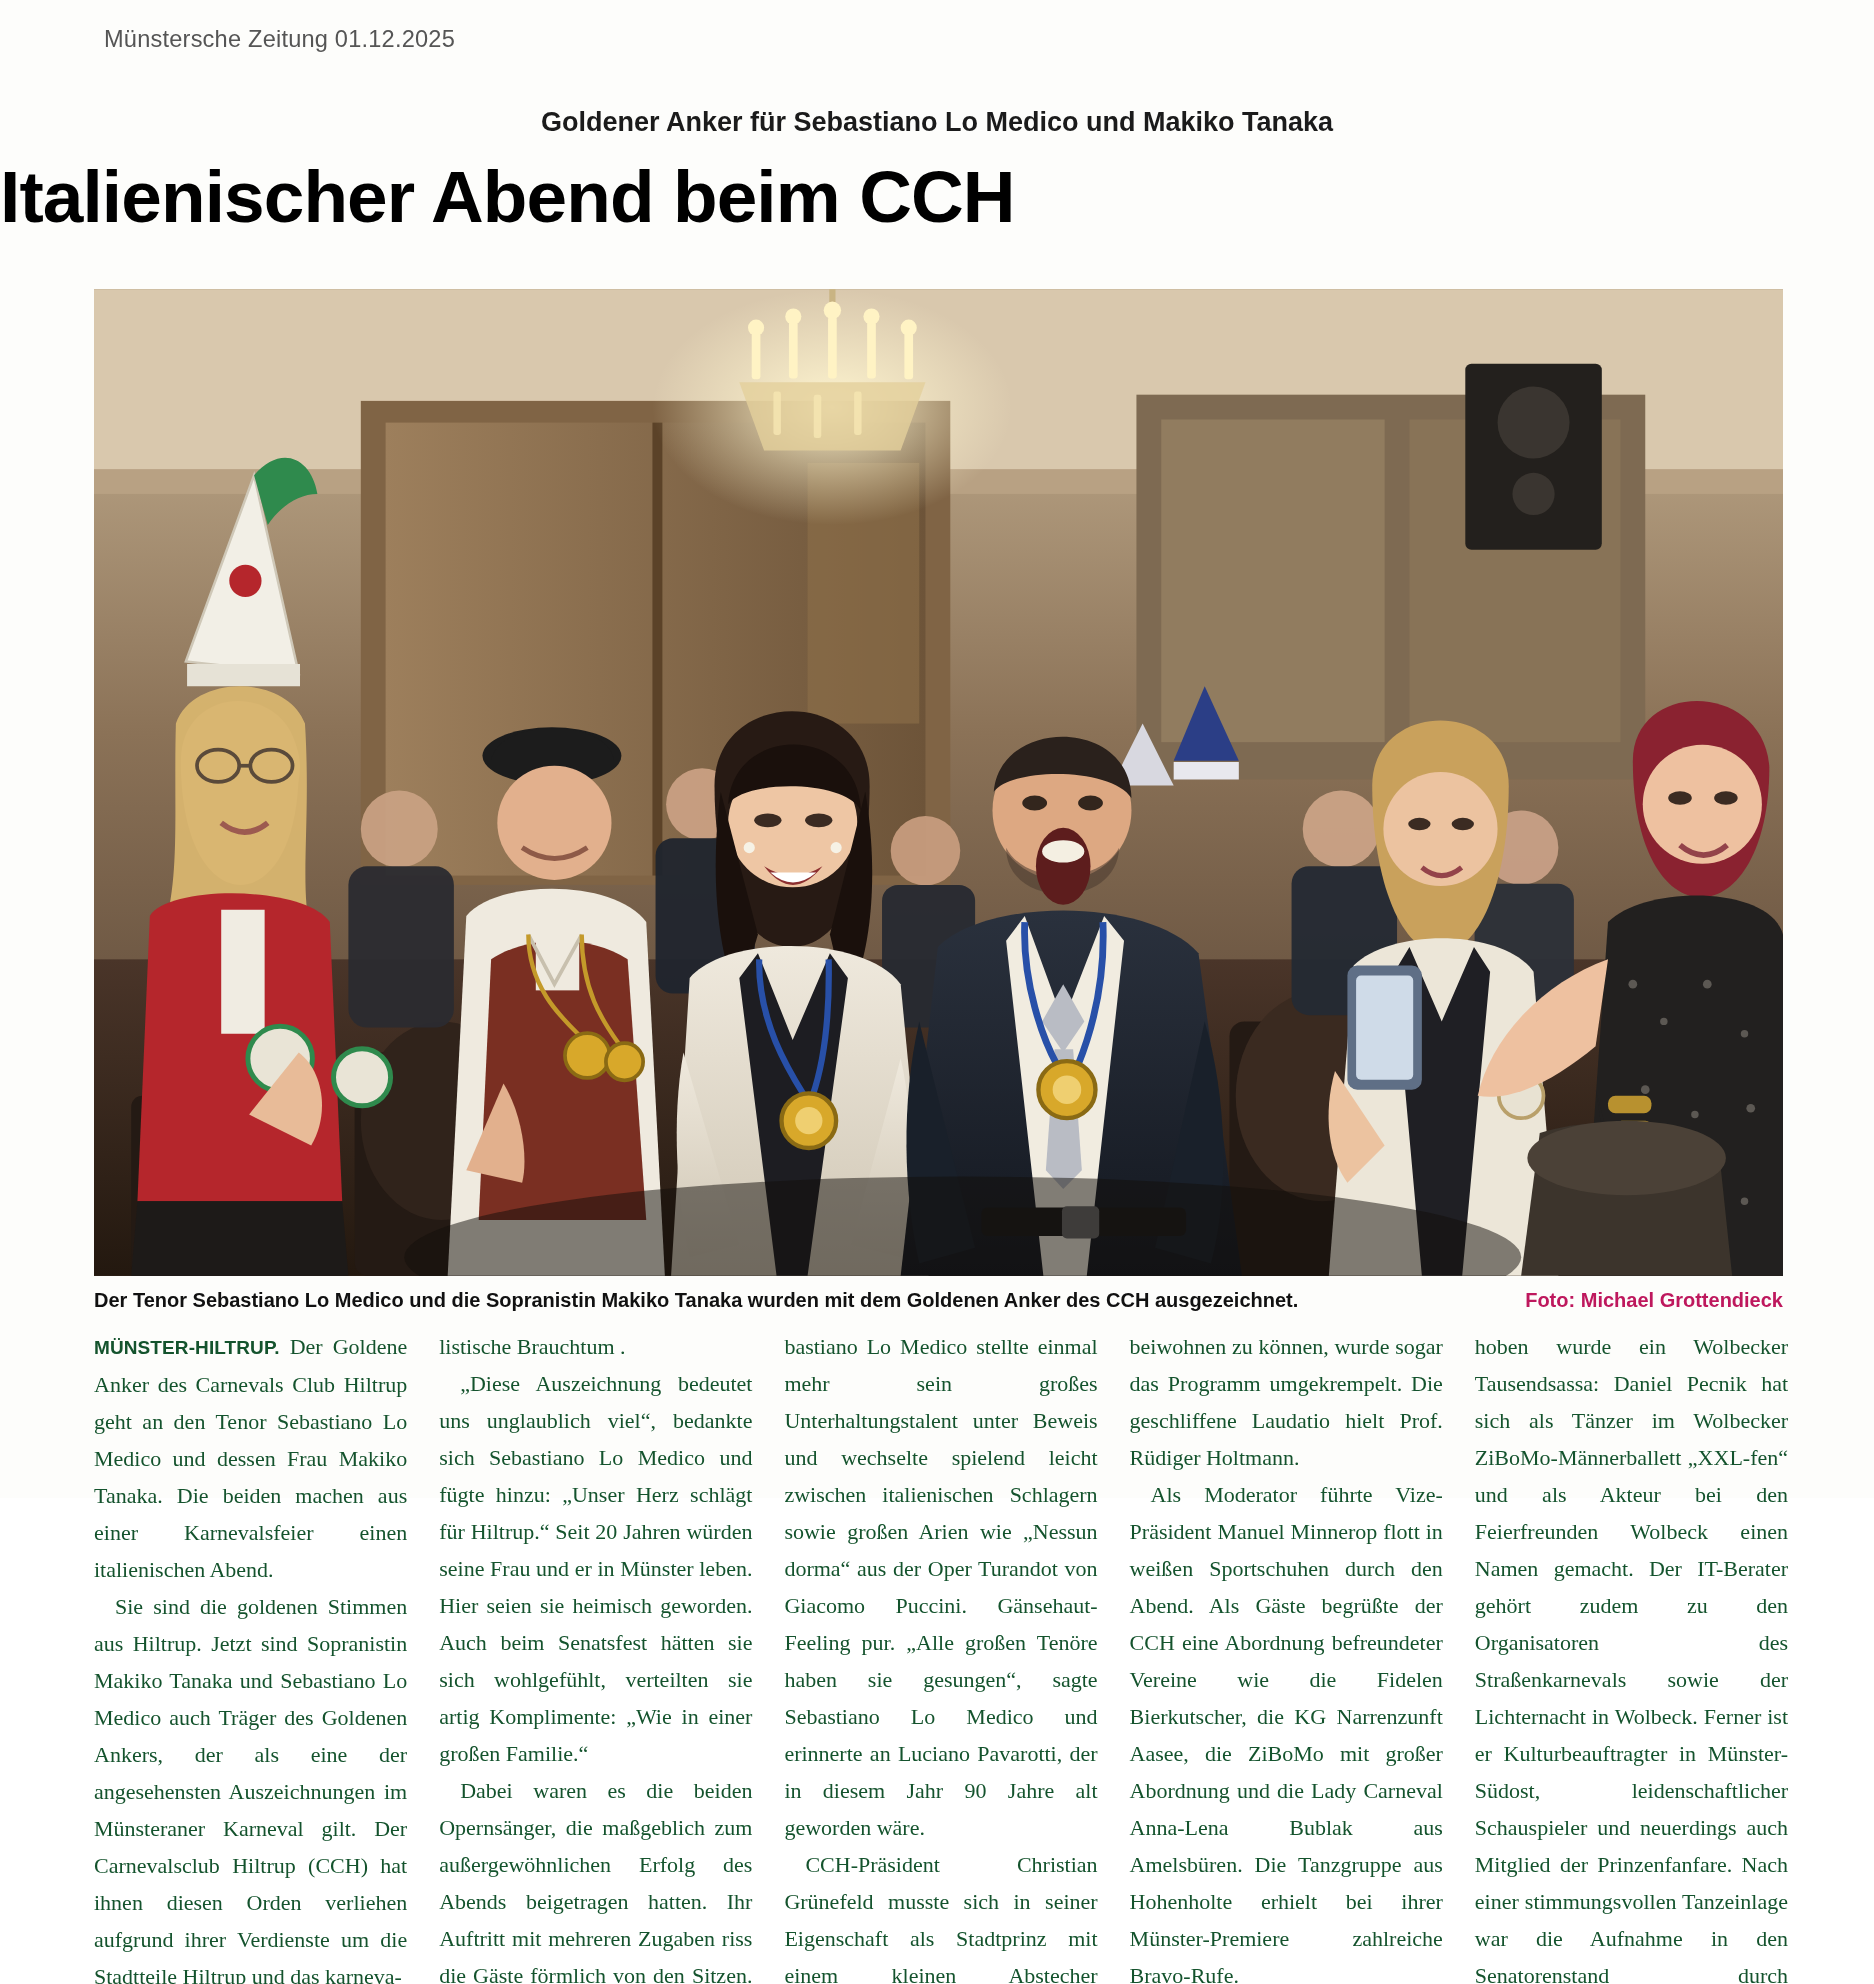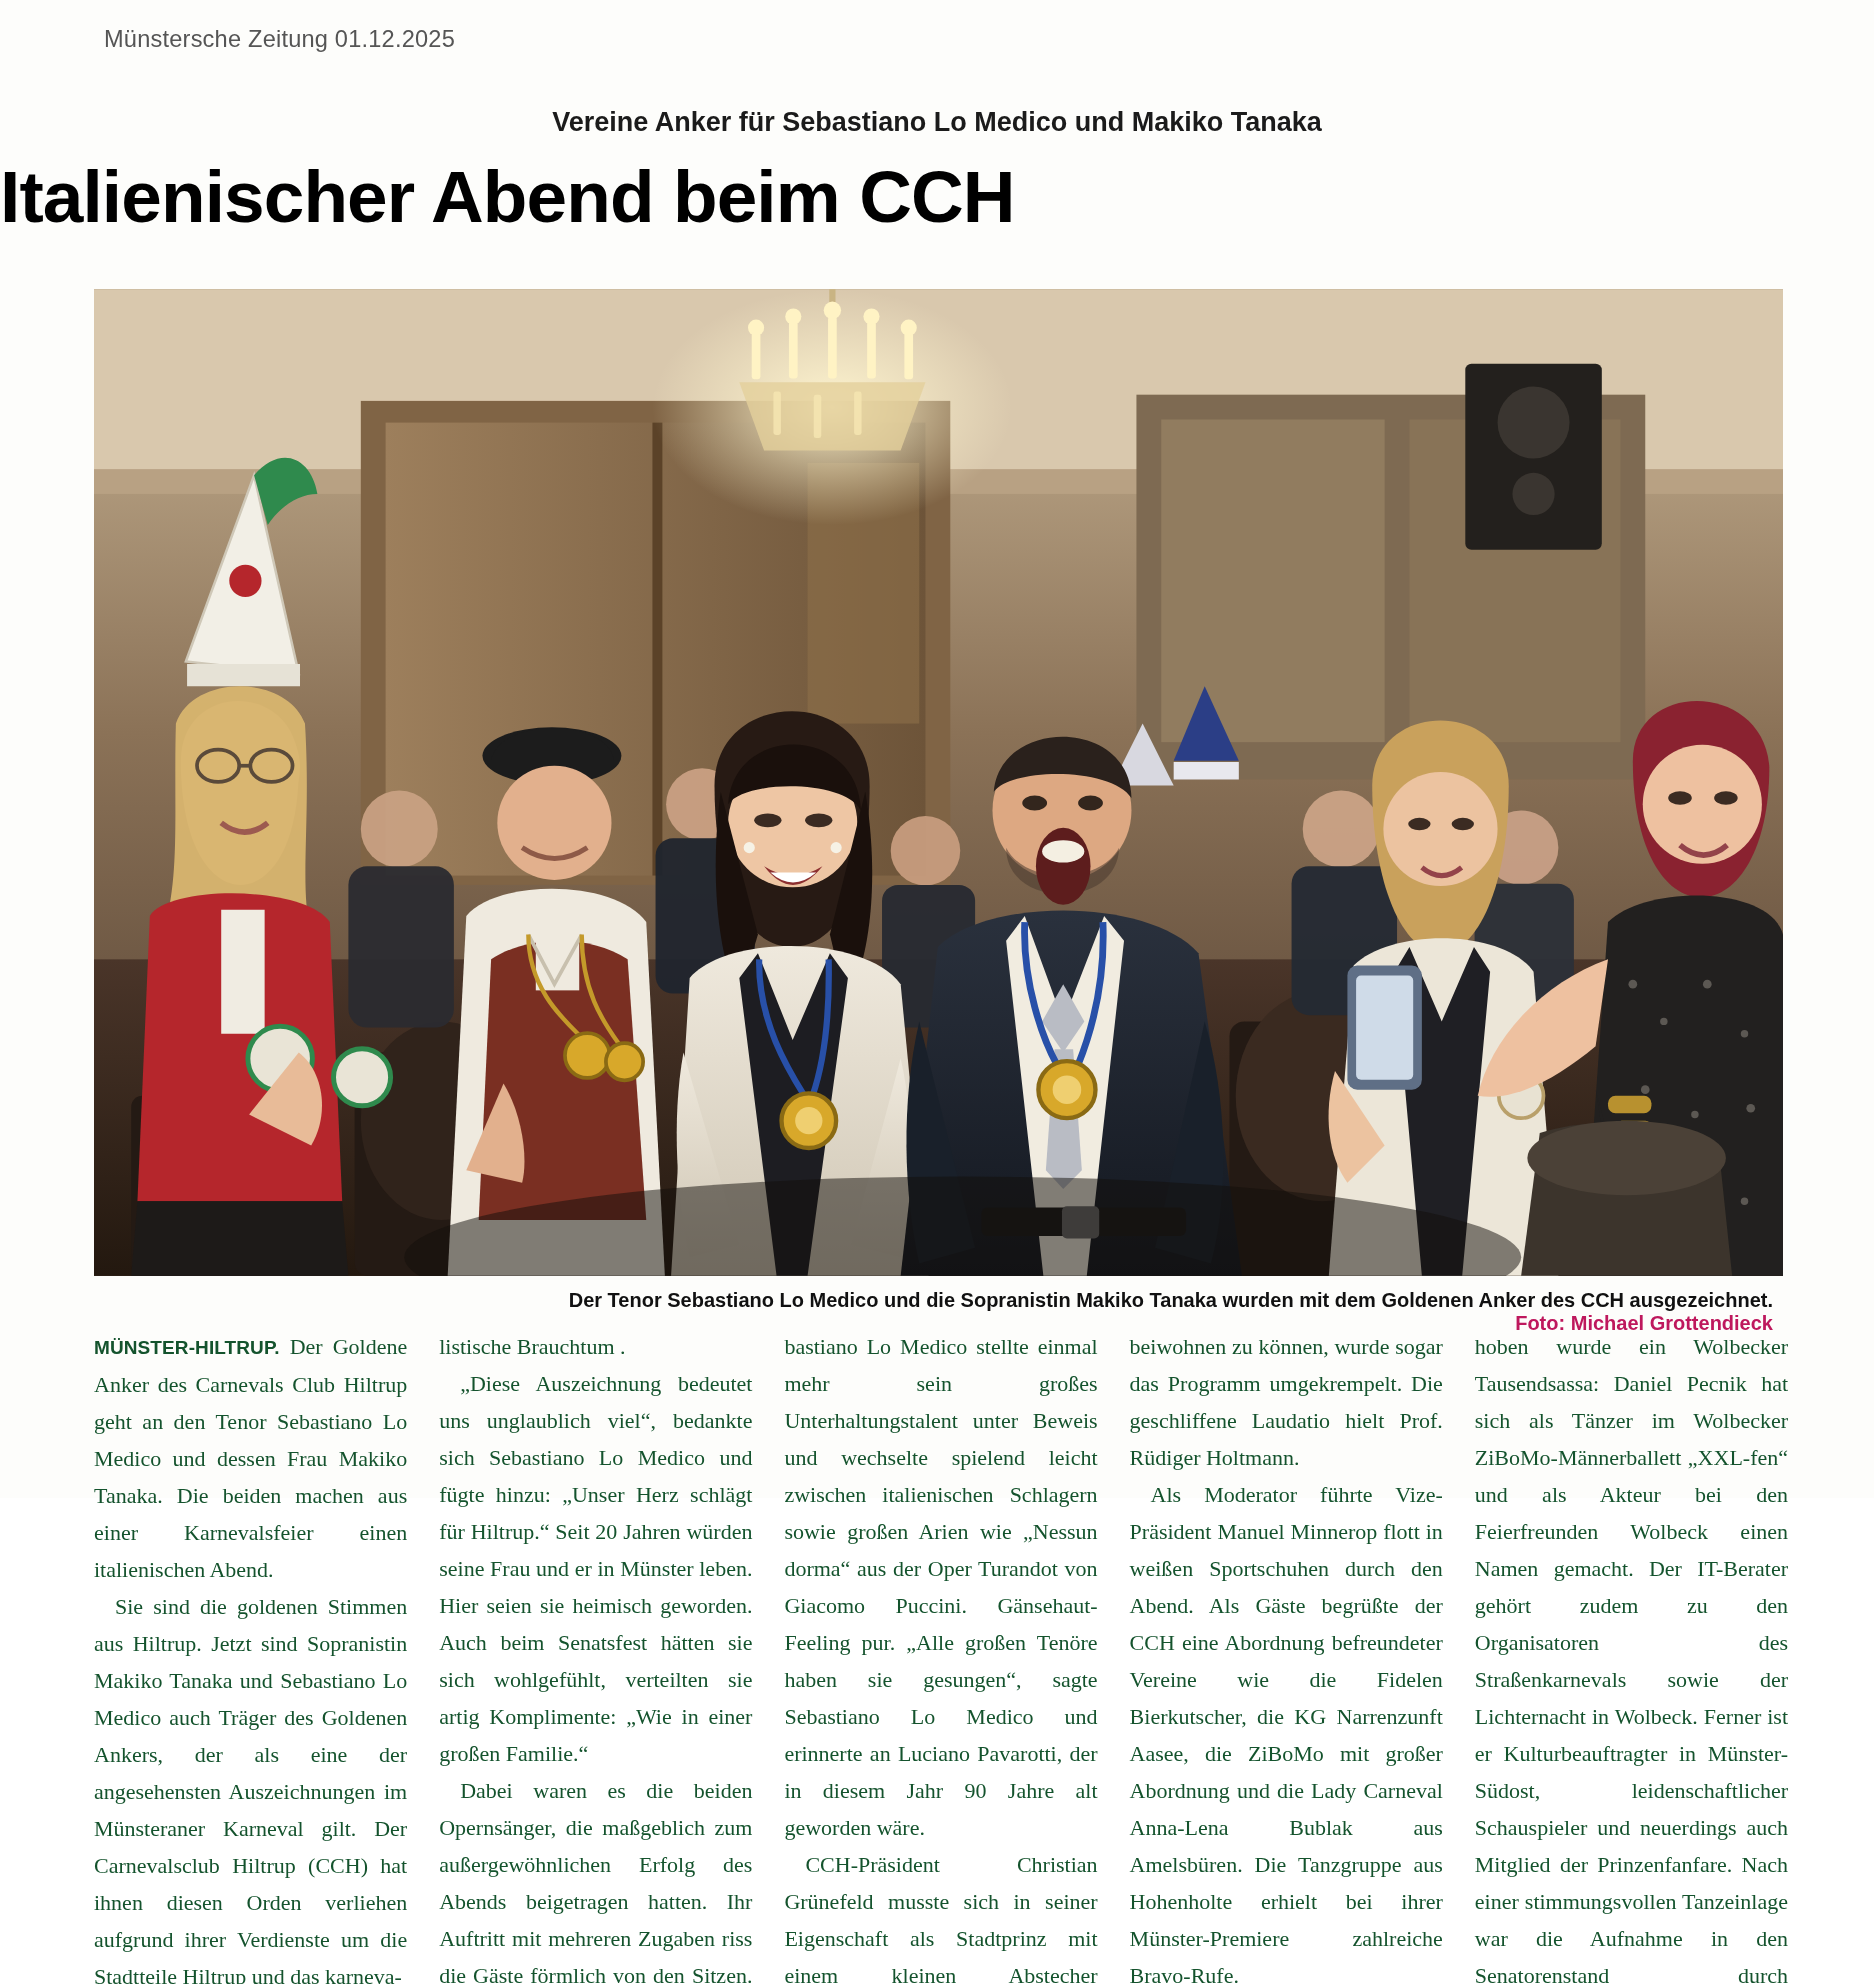--- a/index.html
+++ b/index.html
@@ -61,26 +61,25 @@
     width: 1689px;
     height: 987px;
     overflow: hidden;
     background: #2a1f1a;
   }
   .photo-wrap svg { display: block; }
 
   .caption-row {
     position: absolute;
     top: 1289px;
-    left: 84px;
+    left: 94px;
     width: 1689px;
     display: flex;
     justify-content: space-between;
-    align-items: flex-end;
-    flex-direction: column;
+    align-items: flex-start;
   }
   .caption-text {
     font-family: "Liberation Sans", sans-serif;
     font-size: 20px;
     font-weight: bold;
     color: #111111;
     max-width: 1365px;
   }
   .photo-credit {
     font-family: "Liberation Sans", sans-serif;
@@ -136,21 +135,21 @@
   }
   .faint-overlay span { display: block; }
 </style>
 </head>
 <body>
 
 <div class="page">
 
   <div class="source-line">Münstersche Zeitung 01.12.2025</div>
 
-  <div class="kicker">Vereine Anker für Sebastiano Lo Medico und Makiko Tanaka</div>
+  <div class="kicker">Goldener Anker für Sebastiano Lo Medico und Makiko Tanaka</div>
 
   <div class="headline">Italienischer Abend beim CCH</div>
 
   <div class="photo-wrap">
     <svg width="1689" height="987" viewBox="0 0 2722 1590" xmlns="http://www.w3.org/2000/svg">
       <defs>
         <linearGradient id="wallGrad" x1="0" y1="0" x2="0" y2="1">
           <stop offset="0%" stop-color="#c9b596"></stop>
           <stop offset="45%" stop-color="#8b7257"></stop>
           <stop offset="100%" stop-color="#4a382c"></stop>

